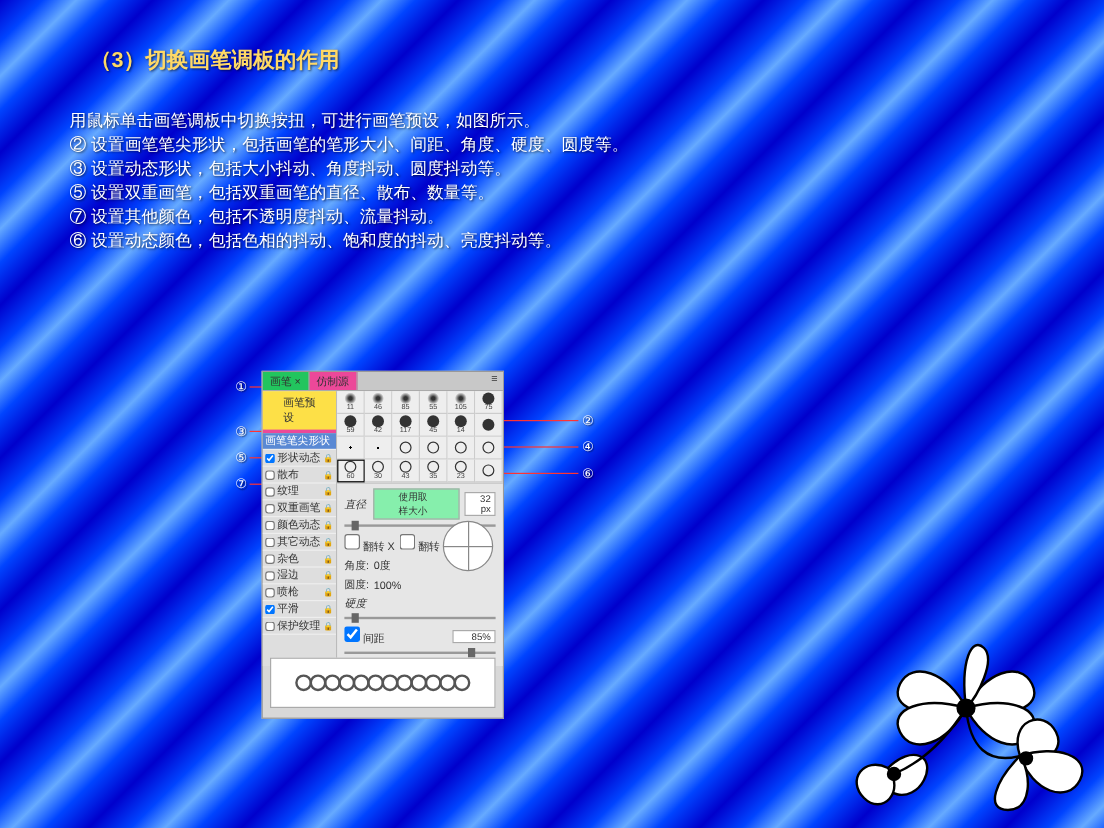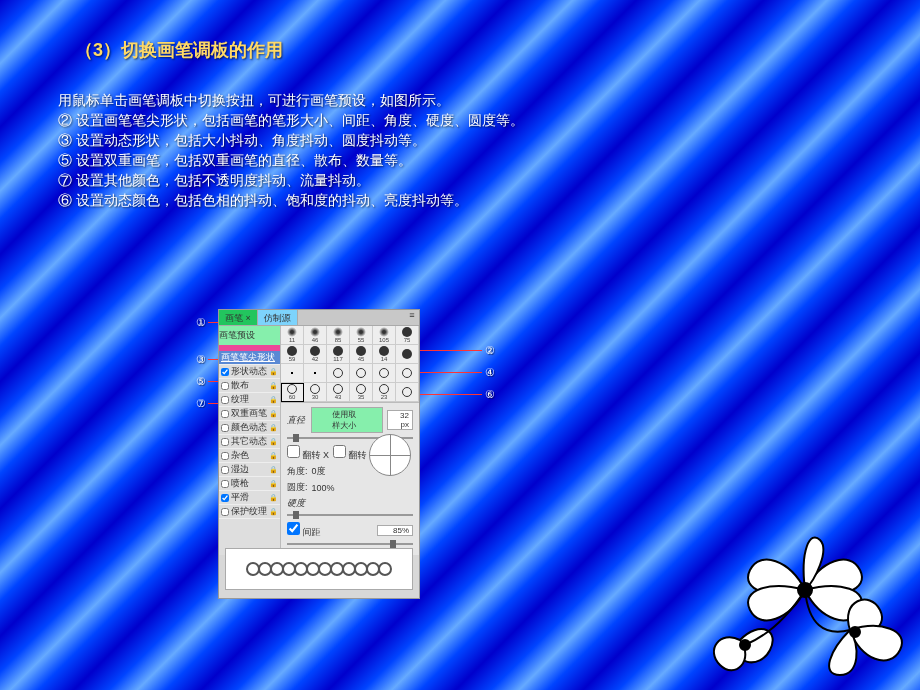--- a/index.html
+++ b/index.html
@@ -50,49 +50,49 @@
   }
   .panel-tabs {
     height: 16px;
     display: flex;
     background: #c8c8c8;
     border-bottom: 1px solid #aaa;
   }
   .tab {
     padding: 2px 6px;
     border-right: 1px solid #aaa;
-    background: #7dd3fc;
+    background: #ec4899;
   }
   .tab.active { background: #22c55e; }
   .tab-spacer { flex: 1; }
   .panel-menu {
     width: 14px;
     text-align: center;
     cursor: pointer;
   }
   .panel-body { display: flex; }
   .options-col {
     width: 70px;
     background: #dedede;
     border-right: 1px solid #bbb;
     font-size: 9px;
   }
   .opt-header {
-    padding: 3px 0;
-    background: #86efac;
-    border-bottom: 6px solid #ec4899;
+    padding: 3px 17px;
+    background: #fde047;
+    border-bottom: 3px solid #ec4899;
   }
   .opt-row {
     display: flex;
     align-items: center;
     padding: 1px 2px;
     height: 14px;
     border-bottom: 1px solid #eee;
   }
-  .opt-row.sel { background: #5a89d4; color: #fff; text-decoration: underline; }
+  .opt-row.sel { background: #5a89d4; color: #fff; }
   .opt-row input[type=checkbox] {
     width: 8px; height: 8px; margin-right: 2px;
   }
   .opt-lock { margin-left: auto; font-size: 7px; color: #666; }
   .brushes-col {
     flex: 1;
     background: #e6e6e6;
   }
   .brush-grid {
     display: grid;

